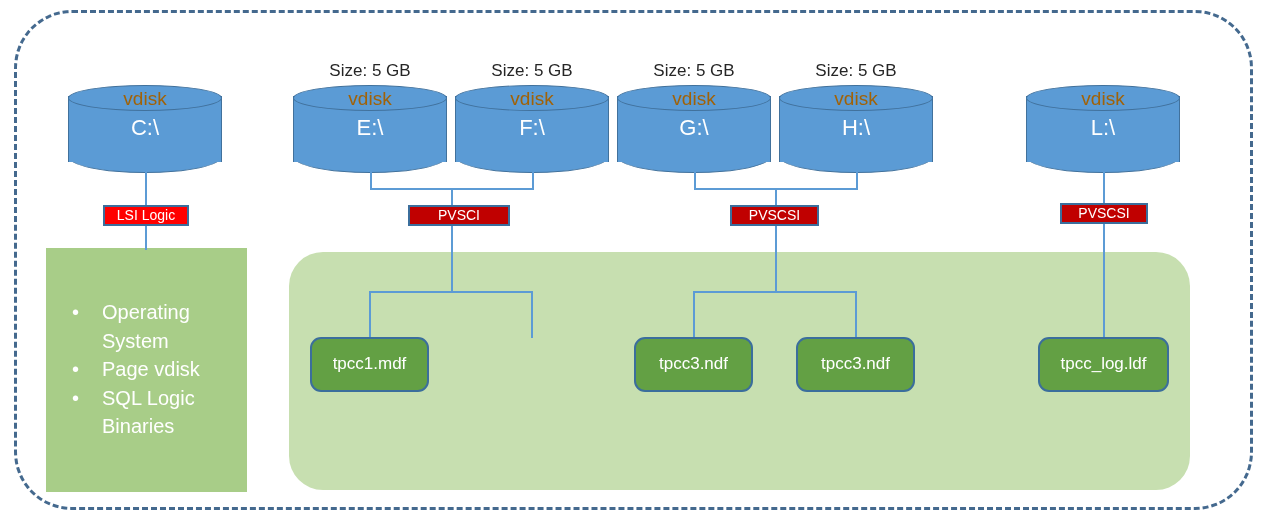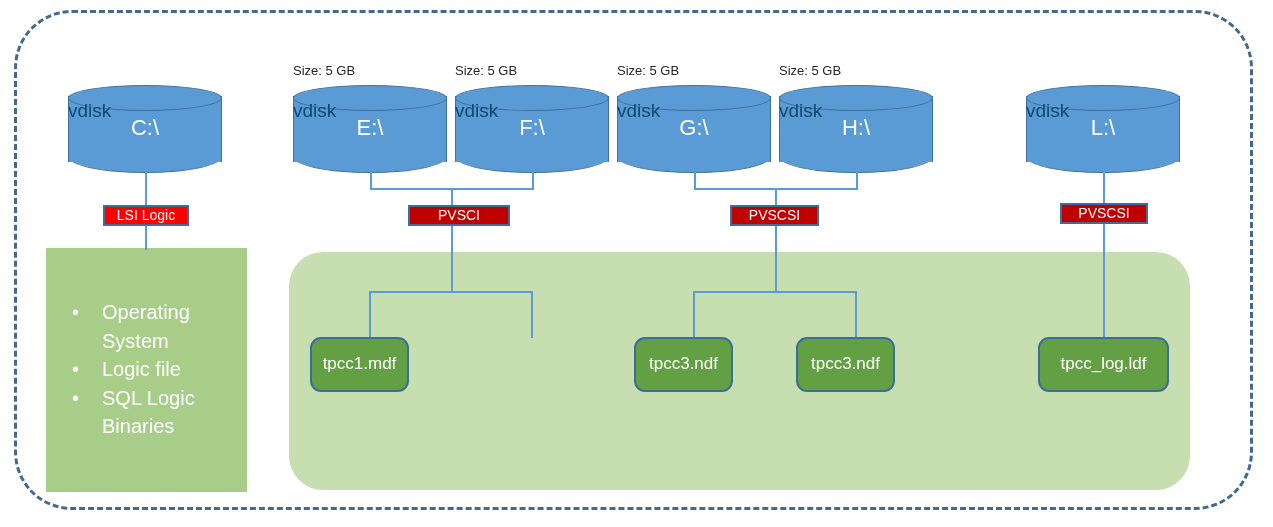--- a/index.html
+++ b/index.html
@@ -111,65 +111,65 @@
     width: 154px;
     height: 26px;
     background: #5b9bd5;
     border: 1.5px solid #41719c;
     border-radius: 50%;
     box-sizing: border-box;
   }
   .vdisk .cyl-label-top {
     position: absolute;
     left: 0;
-    top: 15px;
-    width: 154px;
-    text-align: left;
-    color: #0c4a6e;
+    top: 3px;
+    width: 154px;
+    text-align: center;
+    color: #a16207;
     font-size: 19px;
     line-height: 21px;
     z-index: 4;
   }
   .vdisk .cyl-label-drive {
     position: absolute;
     left: 0;
     top: 31px;
     width: 154px;
     text-align: center;
     color: #ffffff;
     font-size: 22px;
     line-height: 24px;
     z-index: 4;
   }
   .size-label {
     position: absolute;
     width: 154px;
-    text-align: left;
+    text-align: center;
     color: #262626;
-    font-size: 13px;
+    font-size: 17px;
     line-height: 17px;
   }
 
   
   .scsi-chip {
     position: absolute;
     height: 21px;
     border: 2px solid #3b6e9c;
     box-sizing: border-box;
     color: #ffffff;
     font-size: 14px;
     line-height: 17px;
     text-align: center;
     z-index: 6;
   }
 
   
   .file-box {
     position: absolute;
-    width: 99px;
+    width: 119px;
     height: 55px;
     background: #63a044;
     border: 2.5px solid #3b6e9c;
     border-radius: 11px;
     box-sizing: border-box;
     color: #ffffff;
     font-size: 17px;
     line-height: 50px;
     text-align: center;
     z-index: 5;
@@ -272,21 +272,21 @@
   </div>
 
   <div class="scsi-chip" style="left:103px; top:205px; width:86px; background:#ff0000;">LSI Logic</div>
   <div class="scsi-chip" style="left:408px; top:205px; width:102px; background:#c00000;">PVSCI</div>
   <div class="scsi-chip" style="left:730px; top:205px; width:89px; background:#c00000;">PVSCSI</div>
   <div class="scsi-chip" style="left:1060px; top:203px; width:88px; background:#c00000;">PVSCSI</div>
 
   <div id="os-box">
     <ul>
       <li>Operating System</li>
-      <li>Logic file</li>
+      <li>Page vdisk</li>
       <li>SQL Logic Binaries</li>
     </ul>
   </div>
 
   <div class="file-box" style="left:310px; top:337px;">tpcc1.mdf</div>
   <div class="file-box" style="left:634px; top:337px;">tpcc3.ndf</div>
   <div class="file-box" style="left:796px; top:337px;">tpcc3.ndf</div>
   <div class="file-box" style="left:1038px; top:337px; width:131px;">tpcc_log.ldf</div>
 
 </div>

